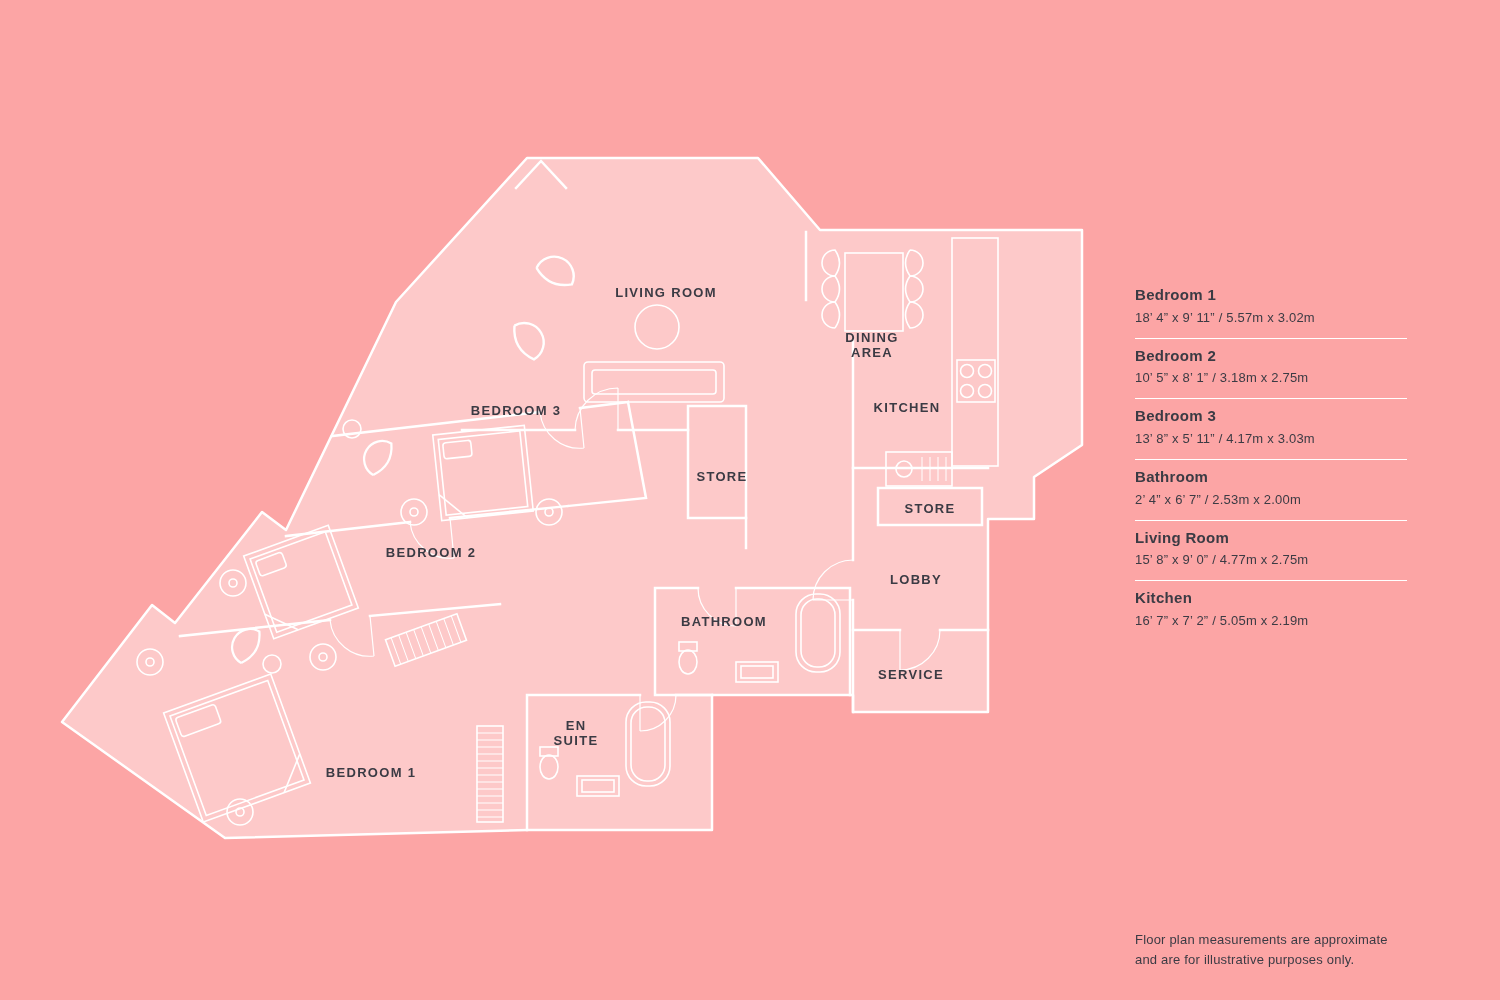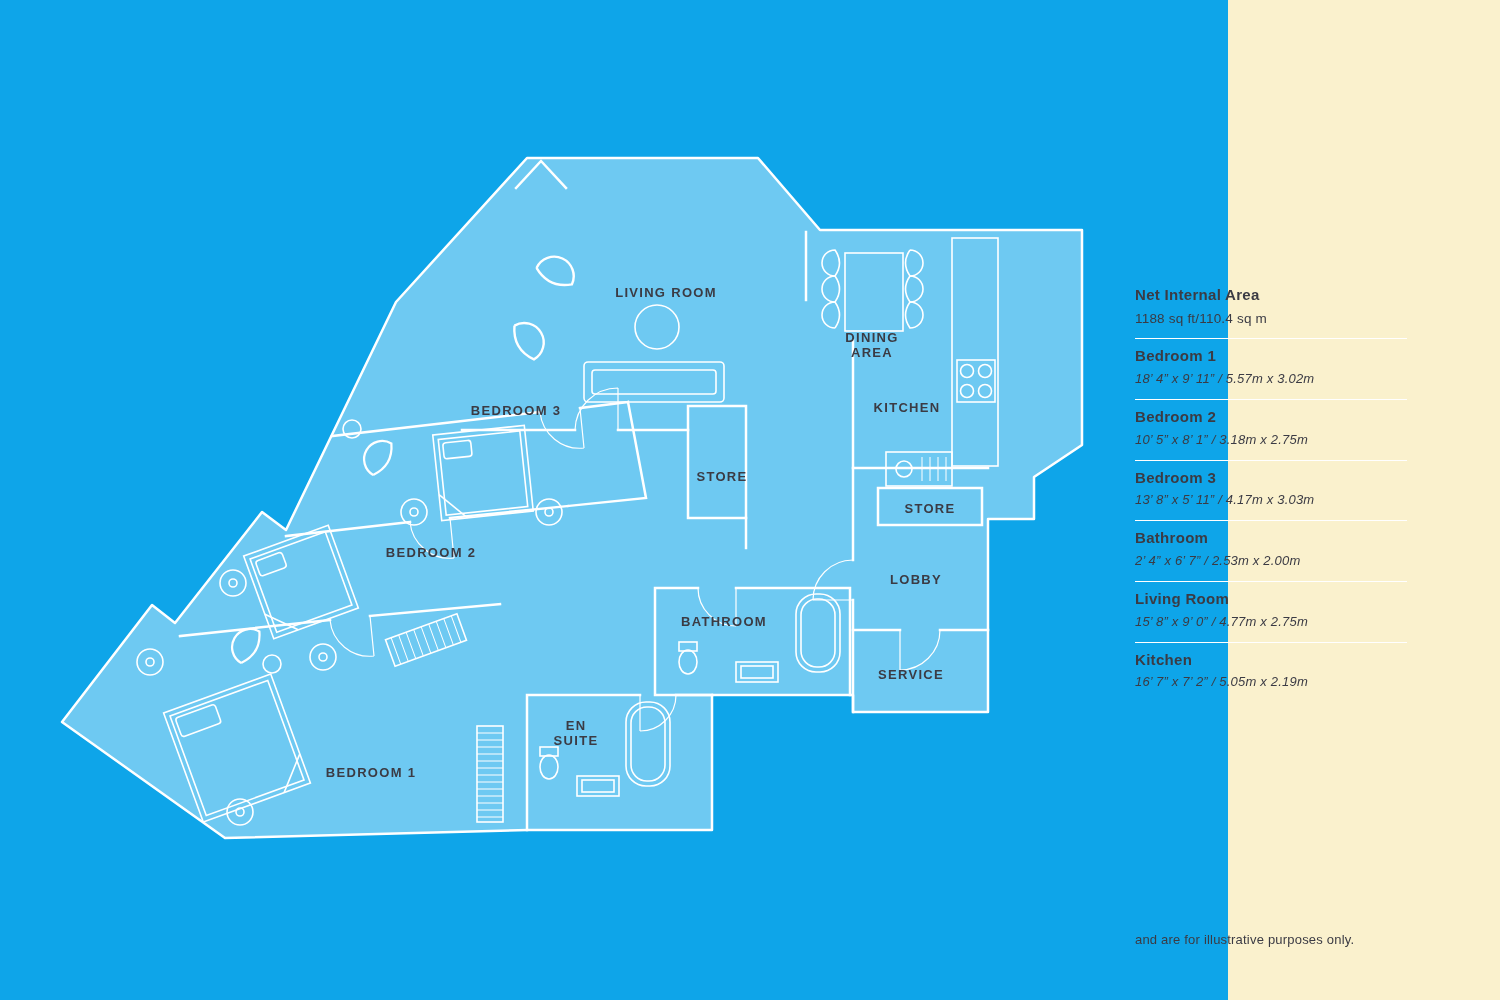--- a/index.html
+++ b/index.html
@@ -3,34 +3,34 @@
 <meta charset="utf-8">
 <style>
   html,body{margin:0;padding:0;}
   body{
     width:1500px;height:1000px;
     background:#FAF1CD;
     font-family:"Liberation Sans", sans-serif;
     color:#3B3B44;
     overflow:hidden;
   }
-  .canvas{position:relative;width:1228px;height:1000px;background:#0ea5e9;}
+  .canvas{position:relative;width:1500px;height:1000px;background:#fca5a5;}
   svg.plan{position:absolute;left:0;top:0;}
   .room-label{
     font-family:"Liberation Sans", sans-serif;
     font-size:13px;font-weight:700;letter-spacing:1.3px;
     fill:#3B3B44;text-anchor:middle;
   }
   .legend{
     position:absolute;left:1135px;top:278px;width:272px;
   }
   .legend-block{padding:8px 0 11px 0;}
   .legend-block + .legend-block{border-top:1px solid #FFFFFF;}
   .legend-title{font-size:15px;font-weight:700;letter-spacing:0.3px;line-height:1.25;}
-  .legend-dims{font-size:13px;font-style:italic;margin-top:5px;letter-spacing:0.2px;line-height:1.3;}
+  .legend-dims{font-size:13px;margin-top:5px;letter-spacing:0.2px;line-height:1.3;}
   .legend-value{font-size:13.5px;margin-top:5px;letter-spacing:0.2px;line-height:1.3;}
   .disclaimer{
     position:absolute;left:1135px;top:930px;width:330px;
     font-size:13px;line-height:1.5;letter-spacing:0.2px;
   }
 </style>
 </head>
 <body>
 
 <div class="canvas">
@@ -201,24 +201,20 @@
       <text class="room-label" x="724" y="626">BATHROOM</text>
       <text class="room-label" x="911" y="679">SERVICE</text>
       <text class="room-label" x="576" y="730">EN</text>
       <text class="room-label" x="576" y="745">SUITE</text>
       <text class="room-label" x="371" y="777">BEDROOM 1</text>
     </g>
   </svg>
 
   <div class="legend">
     <div class="legend-block">
-      <div class="legend-title">Net Internal Area</div>
-      <div class="legend-value">1188 sq ft/110.4 sq m</div>
-    </div>
-    <div class="legend-block">
       <div class="legend-title">Bedroom 1</div>
       <div class="legend-dims">18’ 4” x 9’ 11” / 5.57m x 3.02m</div>
     </div>
     <div class="legend-block">
       <div class="legend-title">Bedroom 2</div>
       <div class="legend-dims">10’ 5” x 8’ 1” / 3.18m x 2.75m</div>
     </div>
     <div class="legend-block">
       <div class="legend-title">Bedroom 3</div>
       <div class="legend-dims">13’ 8” x 5’ 11” / 4.17m x 3.03m</div>
@@ -231,16 +227,17 @@
       <div class="legend-title">Living Room</div>
       <div class="legend-dims">15’ 8” x 9’ 0” / 4.77m x 2.75m</div>
     </div>
     <div class="legend-block">
       <div class="legend-title">Kitchen</div>
       <div class="legend-dims">16’ 7” x 7’ 2” / 5.05m x 2.19m</div>
     </div>
   </div>
 
   <div class="disclaimer">
+    <div>Floor plan measurements are approximate</div>
     <div>and are for illustrative purposes only.</div>
   </div>
 
 </div>
 
 </body></html>

